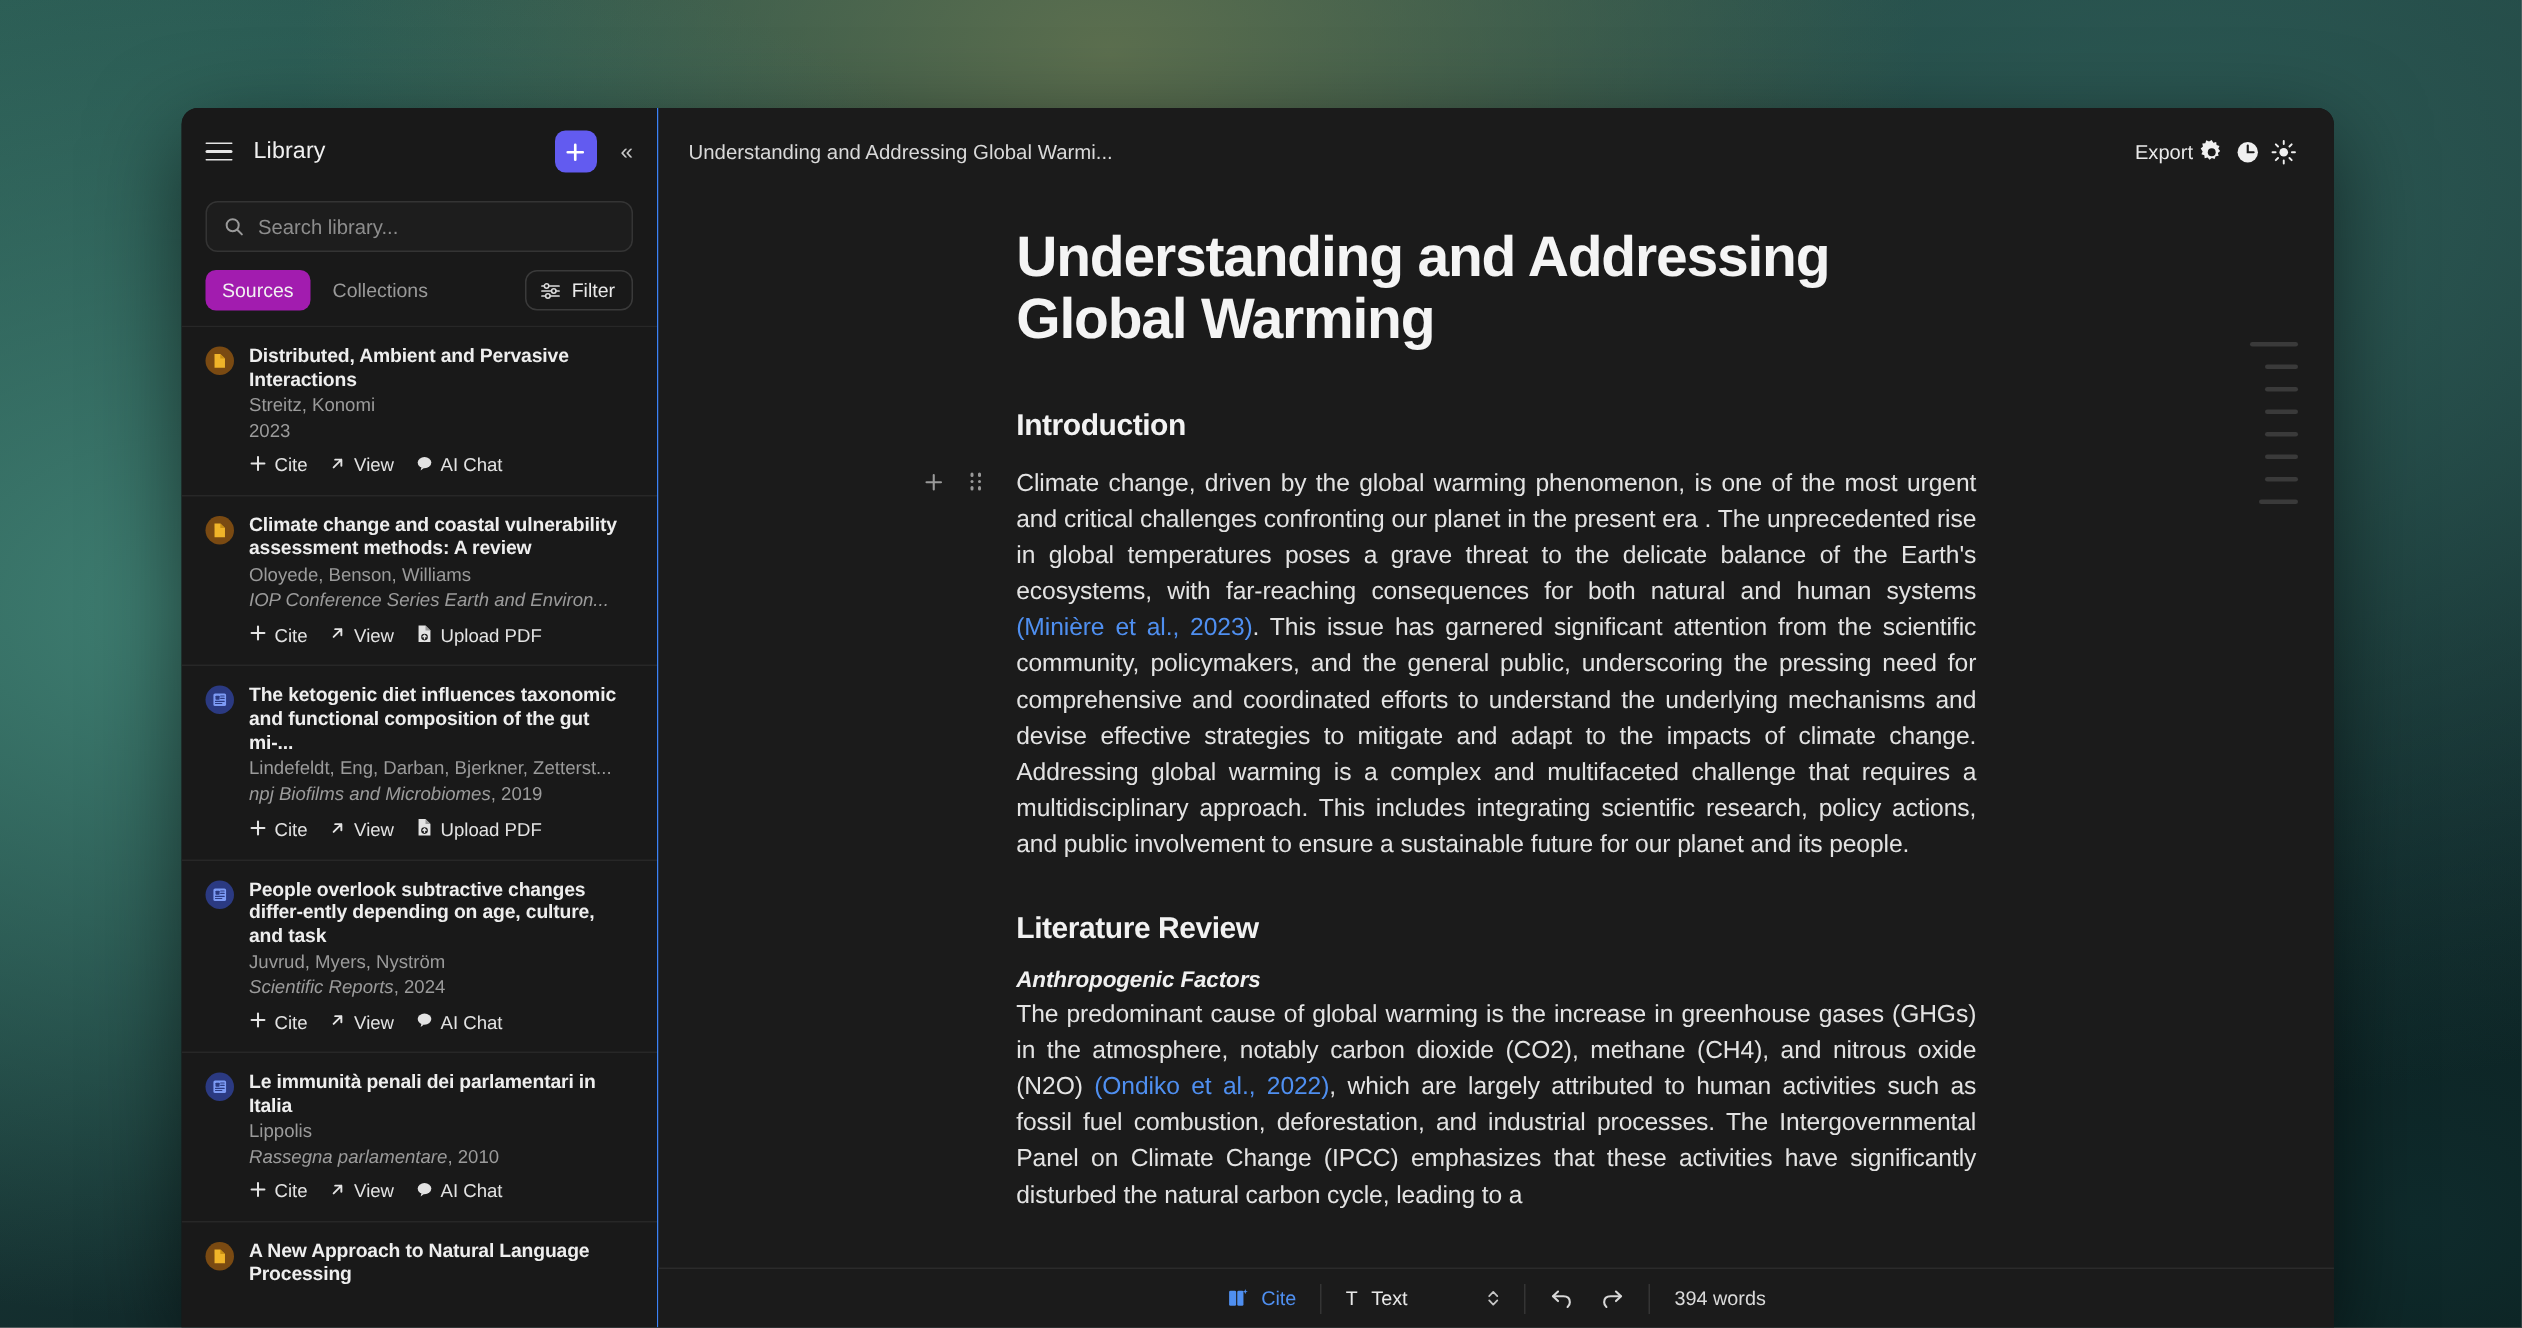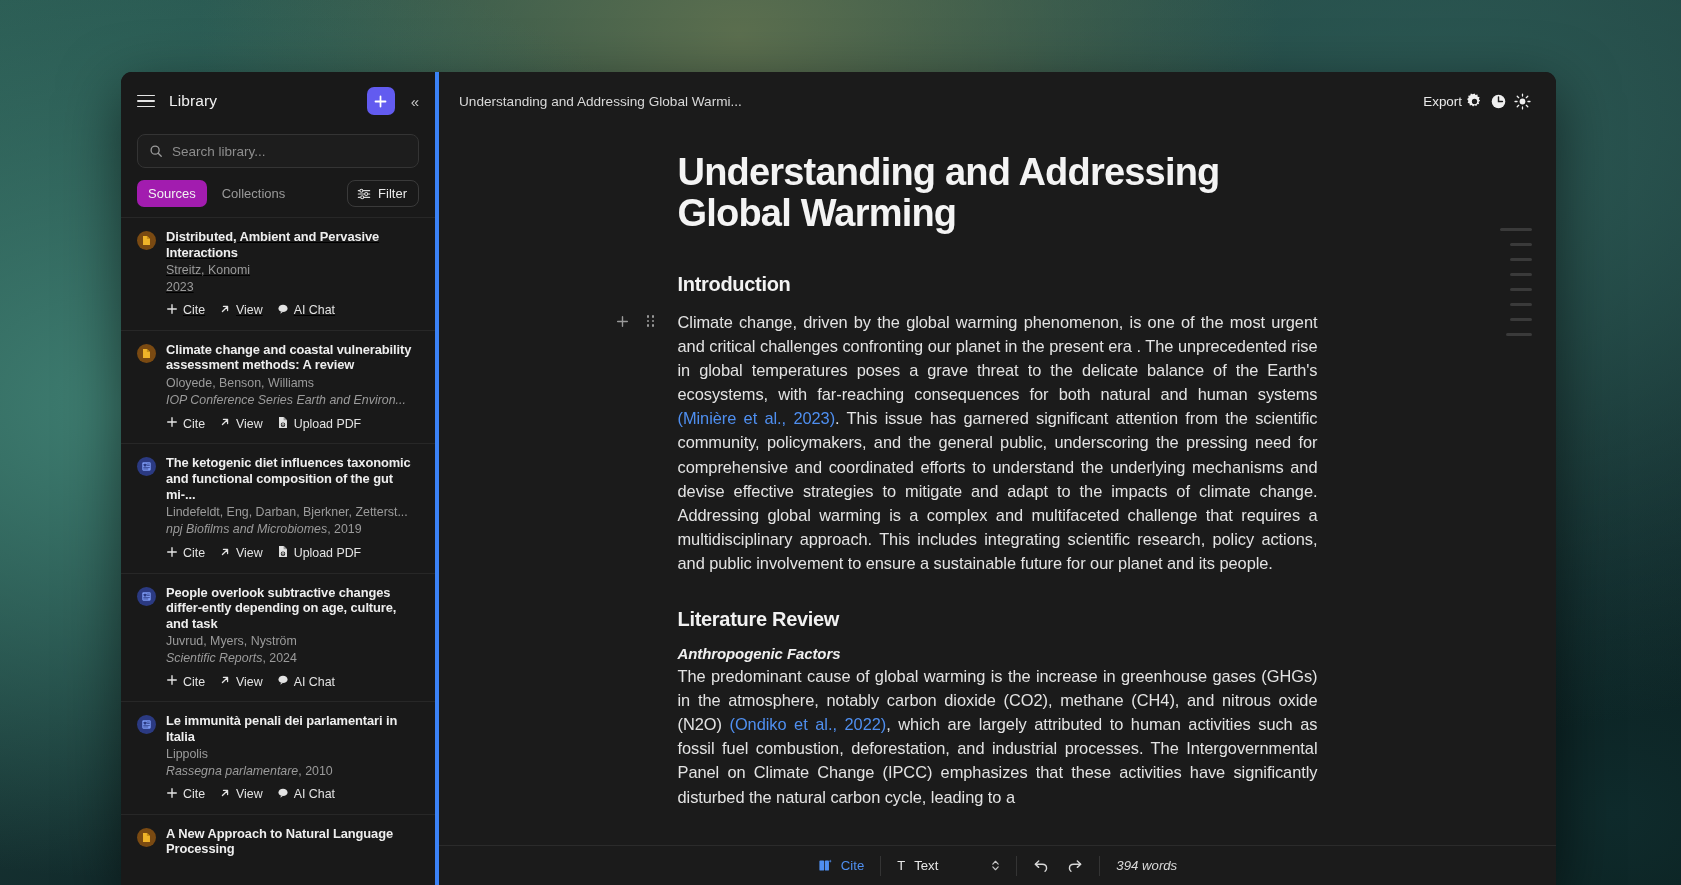--- a/index.html
+++ b/index.html
@@ -28,21 +28,21 @@
     display: flex;
     overflow: hidden;
     box-shadow: 0 18px 60px rgba(0,0,0,.55);
   }
 
   
   .sidebar {
     width: 318px;
     flex: 0 0 318px;
     background: #191919;
-    border-right: 4px solid #3b82f6;
+    border-right: 1px solid #3b82f6;
     display: flex;
     flex-direction: column;
     position: relative;
   }
   .sidebar-header {
     height: 58px;
     display: flex;
     align-items: center;
     padding: 0 14px 0 16px;
     gap: 14px;
@@ -95,21 +95,21 @@
     font-size: 13px; color: #eaeaea; cursor: pointer;
   }
 
   .src-list { flex: 1; overflow: hidden; }
   .src-item {
     padding: 11px 16px 12px 16px;
     border-top: 1px solid #272727;
     display: flex; gap: 10px;
     cursor: pointer;
   }
-  .src-item:first-child { border-top: 1px solid #272727; text-decoration: underline; }
+  .src-item:first-child { border-top: 1px solid #272727; }
   .src-badge {
     width: 19px; height: 19px; border-radius: 50%;
     flex: 0 0 19px; margin-top: 2px;
     display: flex; align-items: center; justify-content: center;
   }
   .src-badge.amber { background: #7a4a12; }
   .src-badge.blue  { background: #2b3a82; }
   .src-body { flex: 1; min-width: 0; }
   .src-title {
     font-size: 12.9px; line-height: 15.6px; color: #eeeeee;
@@ -205,21 +205,21 @@
     height: 40px; flex: 0 0 40px;
     border-top: 1px solid #2b2b2b;
     display: flex; align-items: center; justify-content: center;
     gap: 0;
     background: #1b1b1b;
   }
   .bb-group { display:flex; align-items:center; gap: 8px; padding: 0 16px; height: 20px; }
   .bb-div { width: 1px; height: 20px; background: #343434; }
   .bb-cite { color: #4f8ff0; font-size: 13.2px; cursor:pointer; display:flex; align-items:center; gap:8px;}
   .bb-text { color: #e8e8e8; font-size: 13.2px; display:flex; align-items:center; gap:9px; cursor:pointer;}
-  .bb-words { color: #dadada; font-size: 13.2px; font-style: italic; }
+  .bb-words { color: #dadada; font-size: 13.2px; }
   .updown { display:flex; flex-direction:column; align-items:center; gap:2px; margin-left: 44px; }
 </style>
 </head>
 <body>
 
 <div class="app-window">
 
   <aside class="sidebar">
 
     <div class="sidebar-header">

